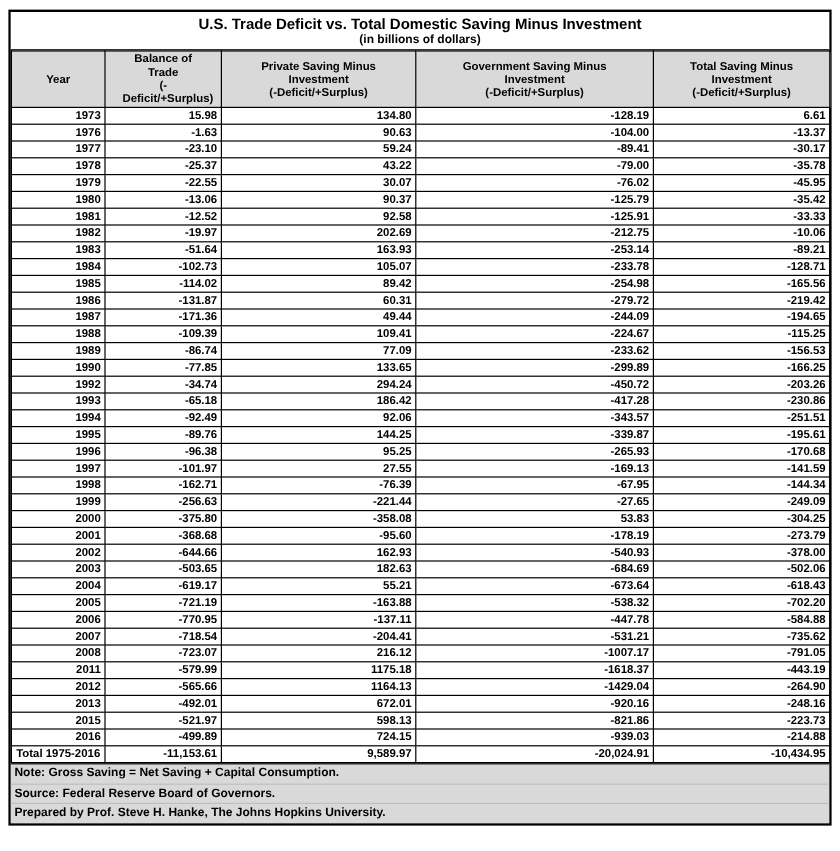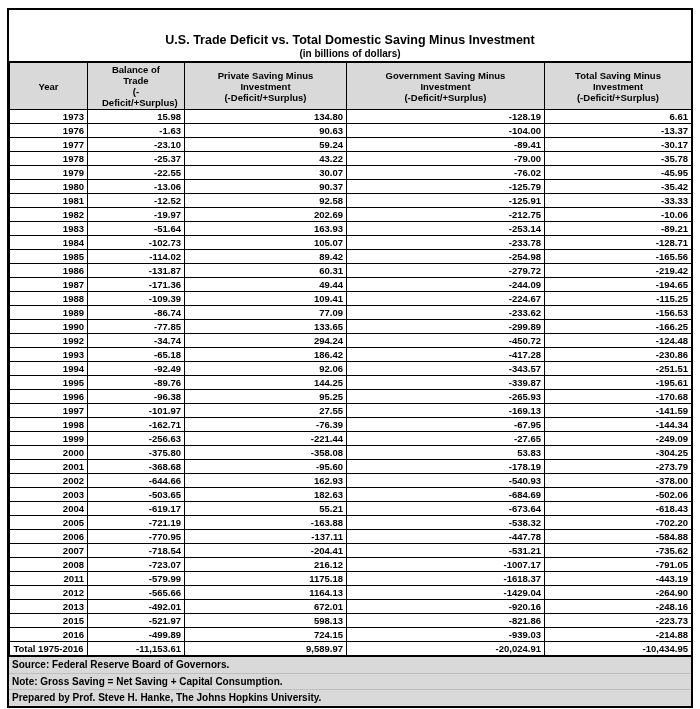--- a/index.html
+++ b/index.html
@@ -20,21 +20,20 @@
     border-bottom: 1px solid #000000;
     text-align: center;
     padding: 2px 0 1px 0;
     background: #ffffff;
   }
   .title-block .main-title {
     font-size: 12.5px;
     font-weight: bold;
     color: #000000;
     line-height: 16px;
-    margin-top: 20px;
   }
   .title-block .sub-title {
     font-size: 10px;
     font-weight: bold;
     color: #000000;
     line-height: 12px;
   }
   table.data {
     width: 100%;
     border-collapse: collapse;
@@ -236,21 +235,21 @@
           <td>-77.85</td>
           <td>133.65</td>
           <td>-299.89</td>
           <td>-166.25</td>
         </tr>
         <tr>
           <td class="label-cell">1992</td>
           <td>-34.74</td>
           <td>294.24</td>
           <td>-450.72</td>
-          <td>-124.48</td>
+          <td>-203.26</td>
         </tr>
         <tr>
           <td class="label-cell">1993</td>
           <td>-65.18</td>
           <td>186.42</td>
           <td>-417.28</td>
           <td>-230.86</td>
         </tr>
         <tr>
           <td class="label-cell">1994</td>
@@ -396,17 +395,17 @@
           <td class="label-cell">Total 1975-2016</td>
           <td>-11,153.61</td>
           <td>9,589.97</td>
           <td>-20,024.91</td>
           <td>-10,434.95</td>
         </tr>
       </tbody>
   </table>
 
   <div class="footer-block" id="footnotes">
+      <div class="footnote">Note: Gross Saving = Net Saving + Capital Consumption.</div>
       <div class="footnote">Source: Federal Reserve Board of Governors.</div>
-      <div class="footnote">Note: Gross Saving = Net Saving + Capital Consumption.</div>
       <div class="footnote">Prepared by Prof. Steve H. Hanke, The Johns Hopkins University.</div>
     </div>
 </div>
 
 </body></html>

